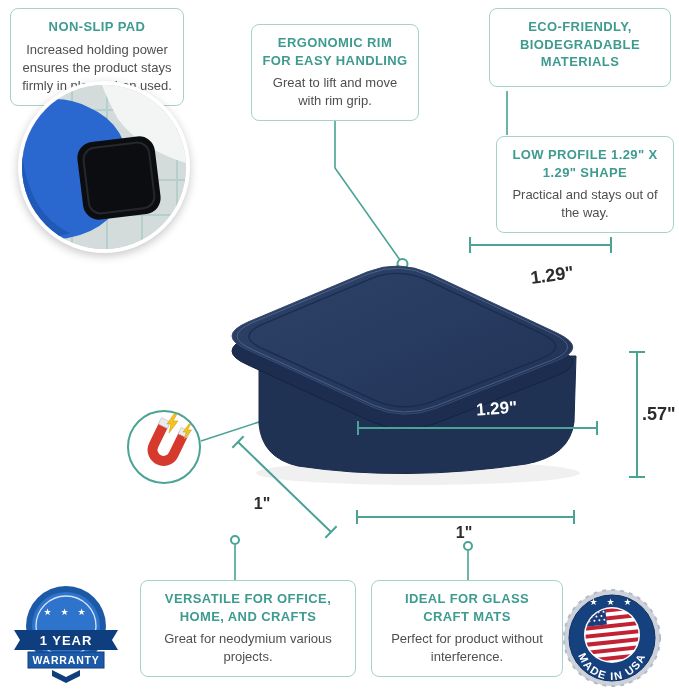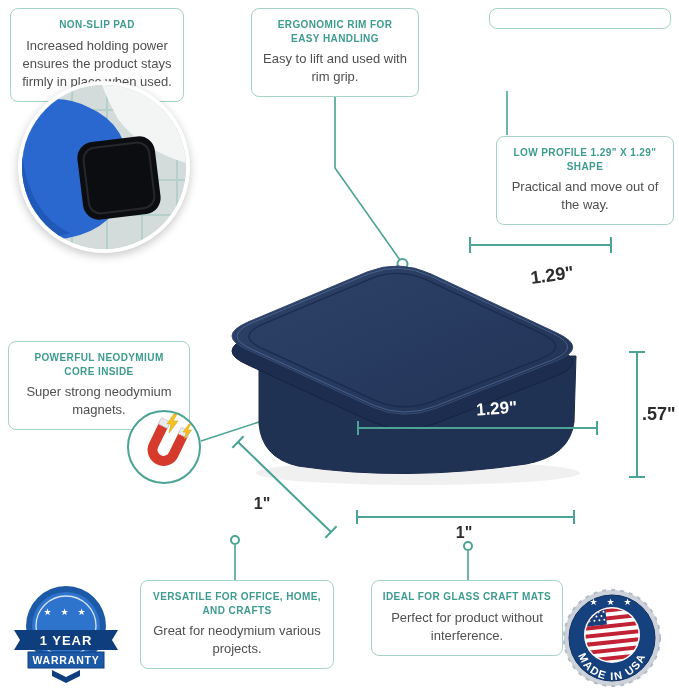--- a/index.html
+++ b/index.html
@@ -1,21 +1,21 @@
 <!DOCTYPE html>
 <html><head>
 <meta charset="utf-8">
 <style>
   html,body{margin:0;padding:0;background:#ffffff;}
   .canvas{position:relative;width:679px;height:696px;background:#ffffff;overflow:hidden;
           font-family:"Liberation Sans",sans-serif;}
   .layer{position:absolute;left:0;top:0;z-index:1;}
   .callout{position:absolute;z-index:2;box-sizing:border-box;background:#ffffff;
            border:1.5px solid #a5d2c9;border-radius:8px;padding:9px 10px 10px;text-align:center;}
-  .callout-title{color:#3d9b8f;font-weight:bold;font-size:10px;letter-spacing:.4px;
+  .callout-title{color:#3d9b8f;font-weight:bold;font-size:13px;letter-spacing:.4px;
                  line-height:1.35;margin-bottom:5px;text-transform:uppercase;}
   .callout-body{color:#4f4f4f;font-size:13px;line-height:1.4;}
   .photo-circle{position:absolute;left:18px;top:81px;width:172px;height:172px;z-index:3;
                 border-radius:50%;overflow:hidden;border:4px solid #ffffff;box-sizing:border-box;
                 box-shadow:0 3px 10px rgba(0,0,0,.22);background:#d3dcdb;}
   .magnet-circle{position:absolute;left:127px;top:410px;width:74px;height:74px;z-index:3;
                  border-radius:50%;background:#ffffff;border:2px solid #4aa394;box-sizing:border-box;
                  display:flex;align-items:center;justify-content:center;}
   .badge{position:absolute;z-index:2;}
   .dim{font:bold 18px "Liberation Sans",sans-serif;fill:#2c2c2c;}
@@ -89,39 +89,36 @@
     <text class="dim-white" x="497" y="414" text-anchor="middle" transform="rotate(-4 497 414)">1.29"</text>
     <text class="dim-sm" x="262" y="509" text-anchor="middle">1"</text>
     <text class="dim-sm" x="464" y="538" text-anchor="middle">1"</text>
   </svg>
 
   <div class="callout" style="left:10px;top:8px;width:174px">
     <div class="callout-title">NON-SLIP PAD</div>
     <div class="callout-body">Increased holding power ensures the product stays firmly in place when used.</div>
   </div>
 
-  <div class="callout" style="left:251px;top:8px;width:168px">
+  <div class="callout" style="left:251px;top:24px;width:168px">
     <div class="callout-title">ERGONOMIC RIM FOR EASY HANDLING</div>
-    <div class="callout-body">Easy to lift and used with rim grip.</div>
+    <div class="callout-body">Great to lift and move with rim grip.</div>
   </div>
 
   <div class="callout" style="left:489px;top:8px;width:182px">
+    <div class="callout-title">ECO-FRIENDLY, BIODEGRADABLE MATERIALS</div>
   </div>
 
   <div class="callout" style="left:496px;top:136px;width:178px">
     <div class="callout-title">LOW PROFILE 1.29" X 1.29" SHAPE</div>
-    <div class="callout-body">Practical and move out of the way.</div>
-  </div>
-
-  <div class="callout" style="left:8px;top:341px;width:182px">
-    <div class="callout-title">POWERFUL NEODYMIUM CORE INSIDE</div>
-    <div class="callout-body">Super strong neodymium magnets.</div>
-  </div>
-
-  <div class="callout" style="left:140px;top:580px;width:194px">
+    <div class="callout-body">Practical and stays out of the way.</div>
+  </div>
+
+
+  <div class="callout" style="left:140px;top:580px;width:216px">
     <div class="callout-title">VERSATILE FOR OFFICE, HOME, AND CRAFTS</div>
     <div class="callout-body">Great for neodymium various projects.</div>
   </div>
 
   <div class="callout" style="left:371px;top:580px;width:192px">
     <div class="callout-title">IDEAL FOR GLASS CRAFT MATS</div>
     <div class="callout-body">Perfect for product without interference.</div>
   </div>
 
   <div class="photo-circle">

